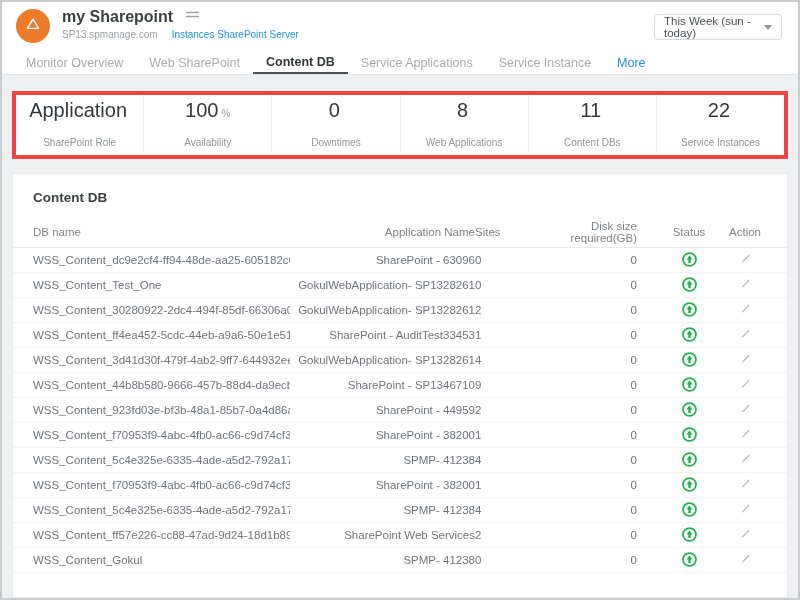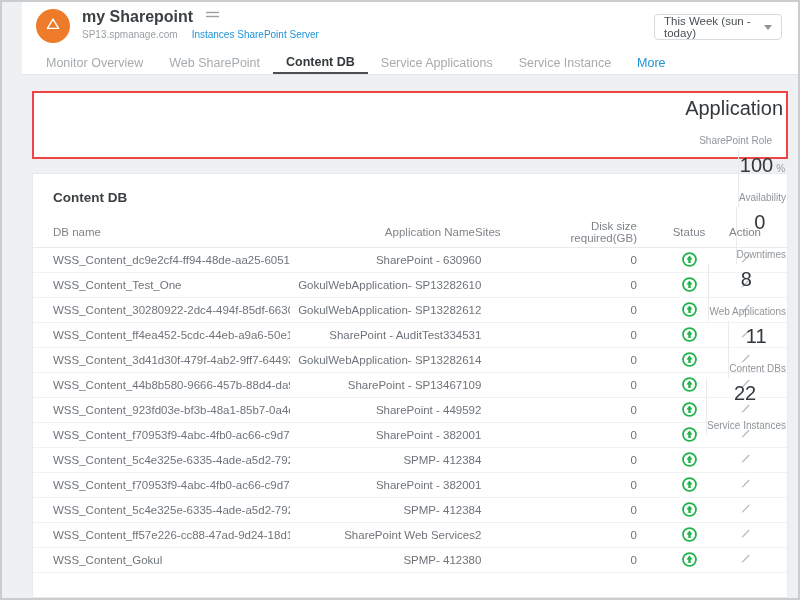--- a/index.html
+++ b/index.html
@@ -8,21 +8,20 @@
     font-family:"Liberation Sans","DejaVu Sans",sans-serif;
     background:#ffffff;
     color:#3a3f42;
   }
   .frame {
     width:800px; height:600px;
     border:2px solid #c9cdcf;
     background:#eef0f1;
     overflow:hidden;
     position:relative;
-    padding-left:20px;
   }
 
   
   .topbar {
     background:#fff;
     height:46px;
     position:relative;
     padding-left:14px;
   }
   .logo {
@@ -70,24 +69,23 @@
   .tab.active {
     color:#33383b; font-weight:600;
     border-bottom:2px solid #4a5054;
   }
   .tab.more-link { color:#2094d8; }
 
   
   .content { padding:16px 10px 0 10px; }
 
   .stats-card {
-    background:#fff; border:2px solid #ef4444;
-    height:68px; display:flex; align-items:flex-end;
+    background:#fff; border:4px solid #ef4444;
+    height:68px; display:flex; align-items:flex-start;
     margin-bottom:14px;
-    flex-direction:column;
   }
   .stat {
     flex:1; text-align:center; position:relative;
     padding:4px 0;
   }
   .stat + .stat { border-left:1px solid #e8eaec; }
   .stat-value { font-size:20px; color:#33383c; line-height:22px; }
   .stat-suffix { font-size:10px; color:#9aa0a4; margin-left:3px; }
   .stat-label { font-size:10px; color:#8f959a; margin-top:12px; }
 

